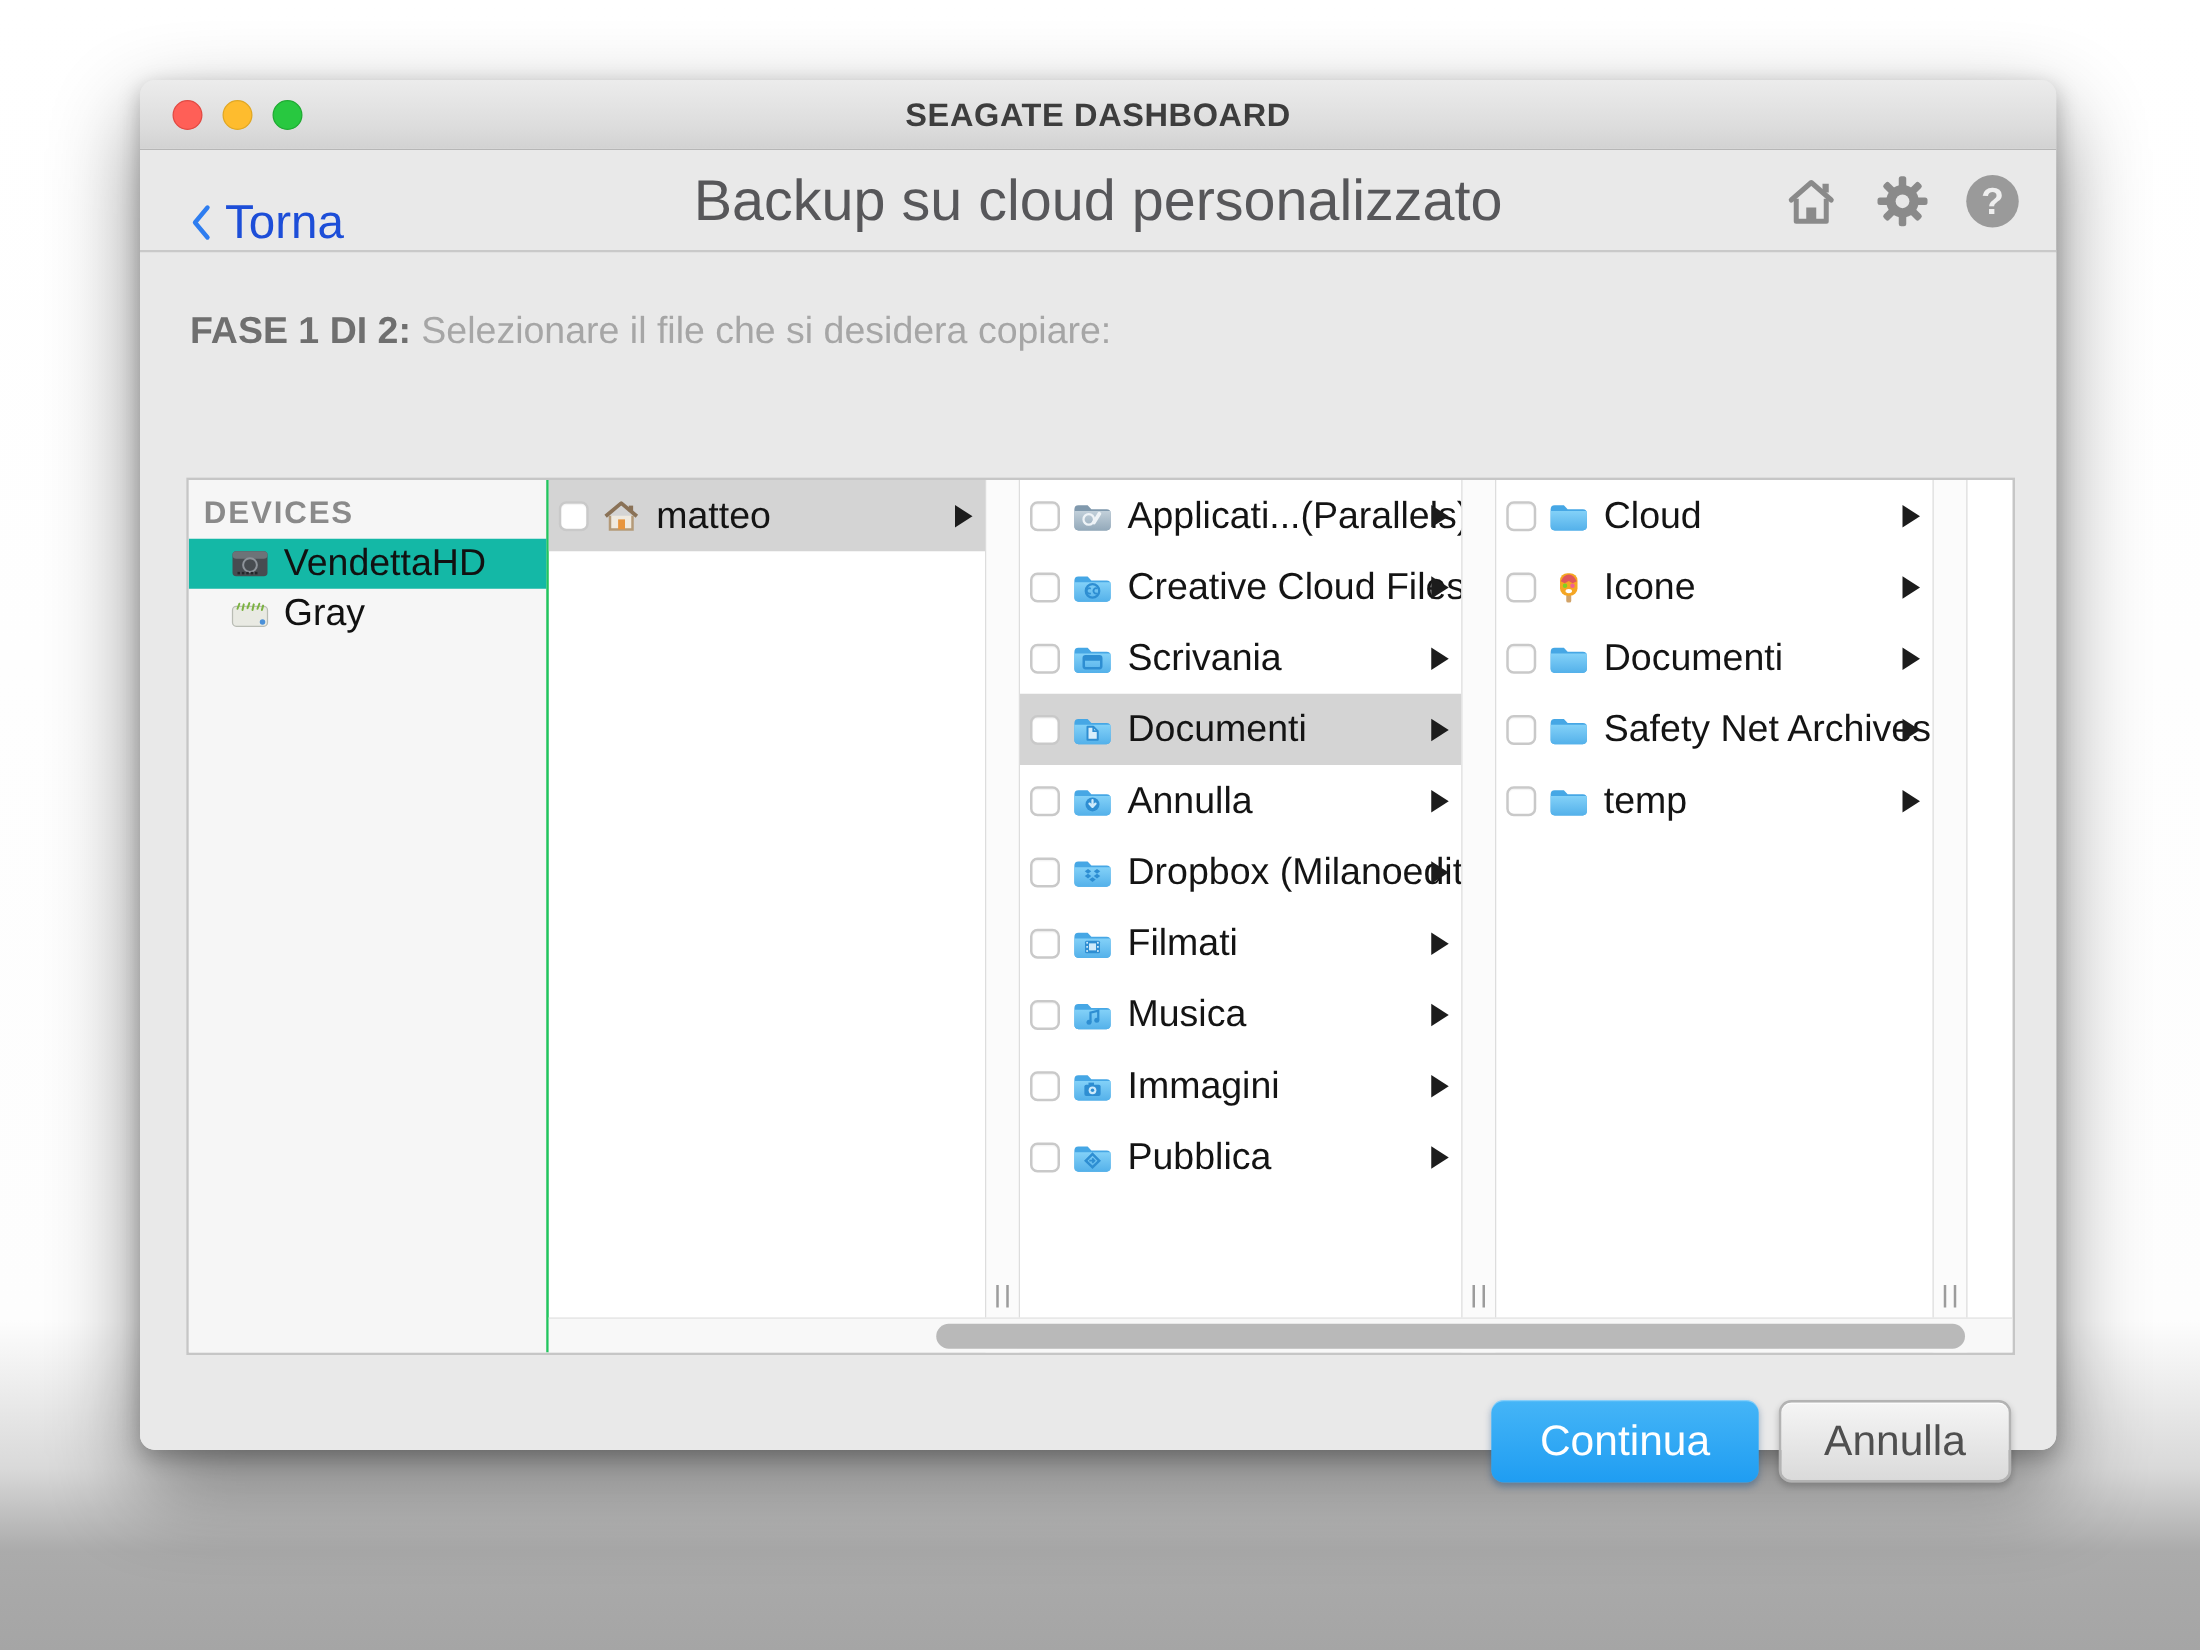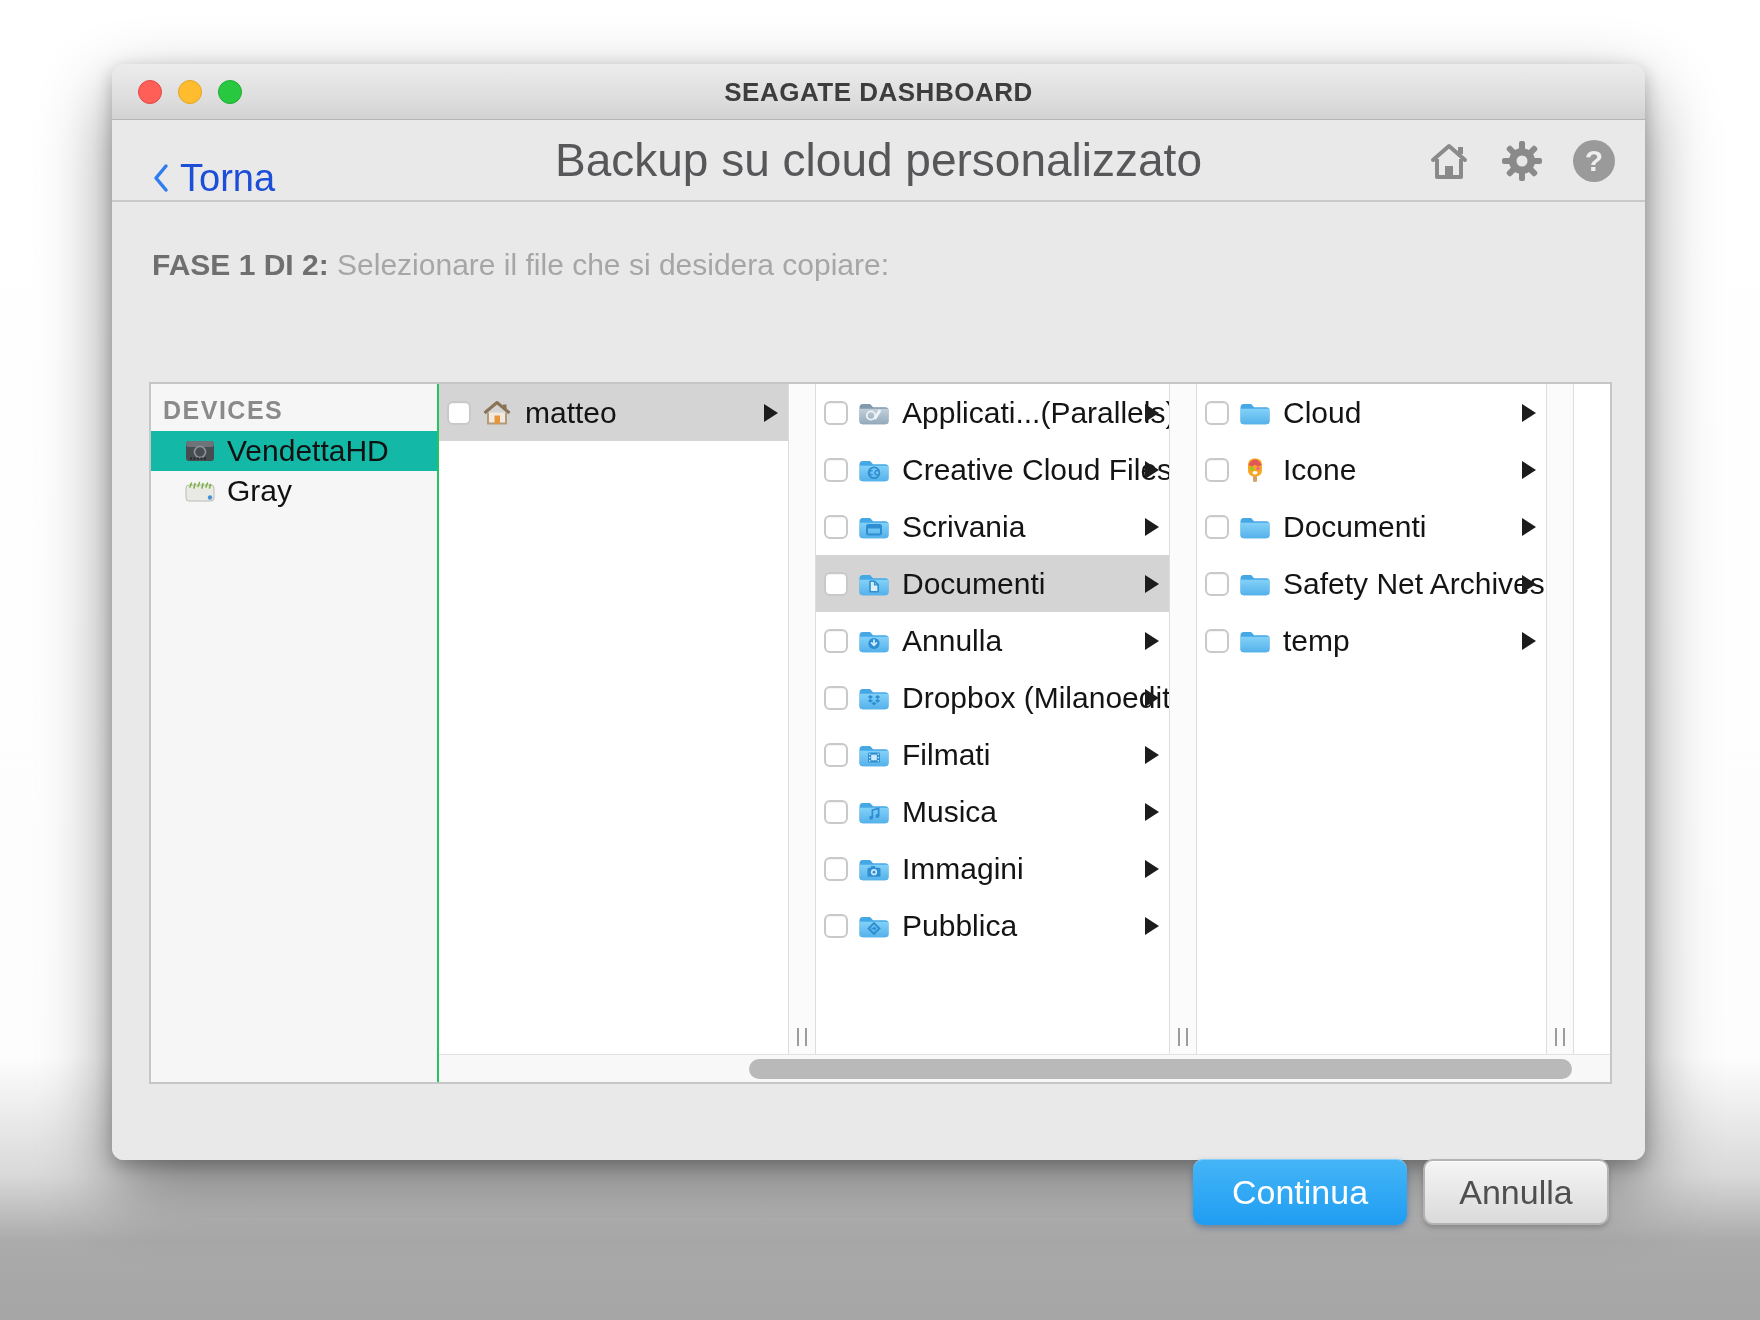--- a/index.html
+++ b/index.html
@@ -60,21 +60,21 @@
     background:#fff; margin-right:10px; flex-shrink:0; box-shadow:inset 0 1px 1px rgba(0,0,0,.05); }
   .icon { width:32px; height:28px; margin-right:12px; flex-shrink:0; }
   .label { font-size:30px; color:#141414; white-space:nowrap; }
   .tri { position:absolute; right:10px; width:0; height:0;
     border-left:14px solid #1c1c1c; border-top:9px solid transparent; border-bottom:9px solid transparent; }
   .hscroll { position:absolute; left:0; right:0; bottom:0; height:28px;
     background:#f8f8f8; border-top:1px solid #e2e2e2; z-index:5; }
   .hthumb { position:absolute; left:310px; width:823px; top:4px; height:20px;
     background:#b9b9b9; border-radius:10px; }
   
-  .btn { position:absolute; top:957px; height:66px; border-radius:10px; border:0;
+  .btn { position:absolute; top:918px; height:66px; border-radius:10px; border:0;
     font-family:"Liberation Sans",sans-serif; font-size:34px; text-align:center;
     line-height:66px; cursor:pointer; }
   .btn-continue { left:1081px; width:214px; color:#ffffff;
     background:linear-gradient(180deg,#45b5f7 0%,#1f9df2 100%);
     box-shadow:0 3px 6px rgba(0,60,120,.35), inset 0 1px 0 rgba(255,255,255,.35); }
   .btn-cancel { left:1311px; width:186px; color:#4f4f4f;
     background:linear-gradient(180deg,#f5f5f5 0%,#dadada 100%);
     border:2px solid #b3b3b3; line-height:62px;
     box-shadow:0 3px 5px rgba(0,0,0,.18), inset 0 1px 0 rgba(255,255,255,.8); }
   .defs { position:absolute; width:0; height:0; overflow:hidden; }

